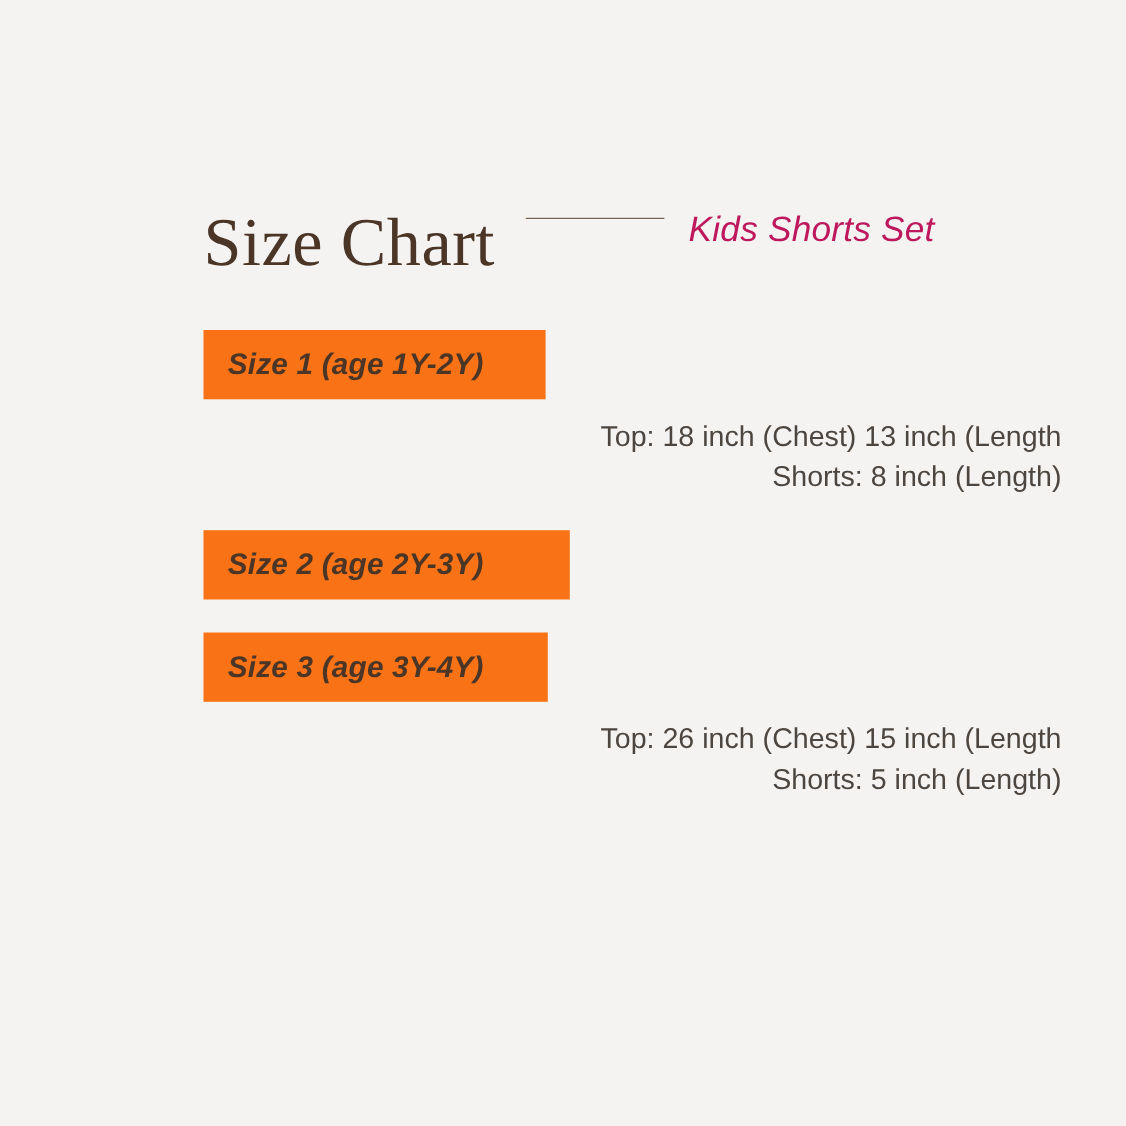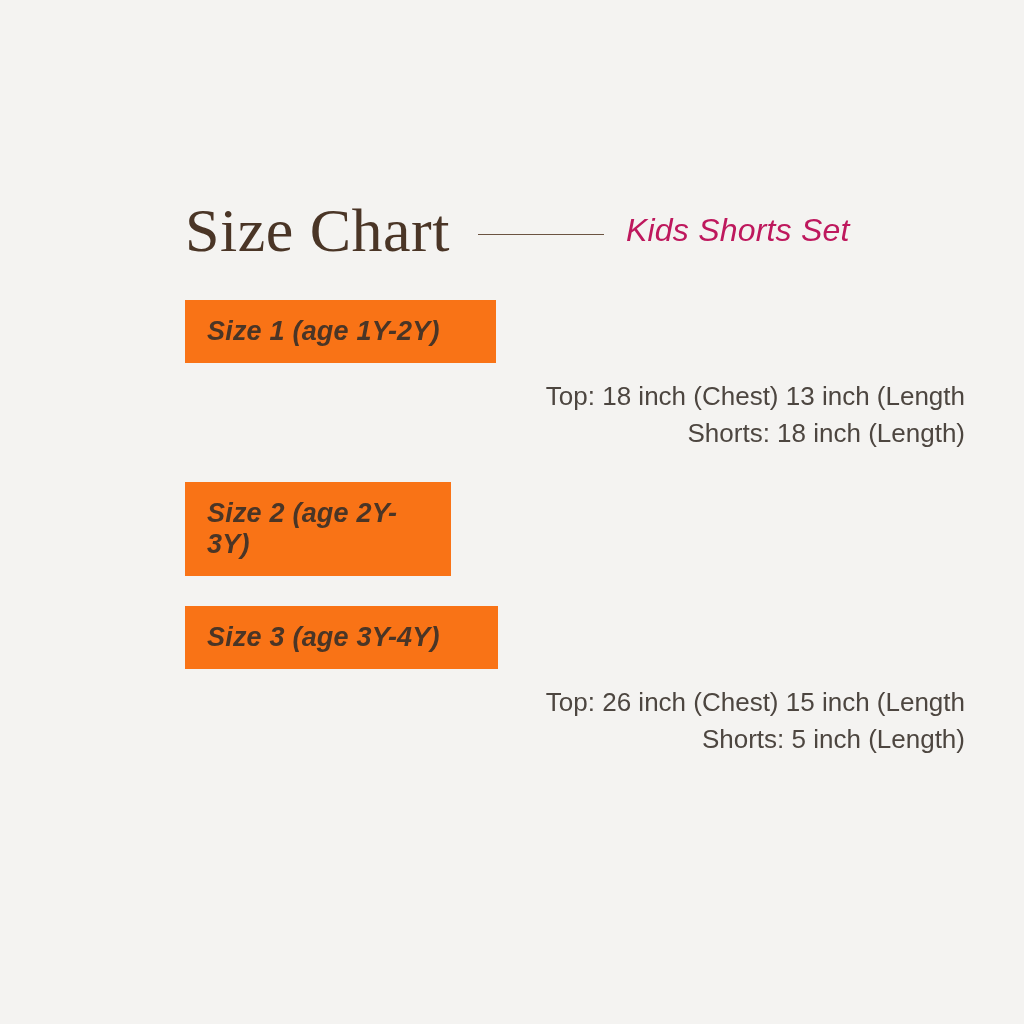--- a/index.html
+++ b/index.html
@@ -24,21 +24,20 @@
   .content {
     position: absolute;
     left: 185px;
     top: 190px;
     width: 780px;
   }
 
   
   .header {
     display: flex;
-    align-items: center;
     height: 80px;
   }
   .title {
     font-family: "Liberation Serif", serif;
     font-size: 62px;
     line-height: 1;
     color: #4a3526;
     letter-spacing: 0.5px;
     white-space: nowrap;
   }
@@ -71,21 +70,21 @@
     background: #f97316;
     color: #4a3526;
     font-weight: bold;
     font-style: italic;
     font-size: 27px;
     letter-spacing: 0.2px;
     padding: 16px 24px 16px 22px;
     box-sizing: border-box;
   }
   .size-label.w1 { width: 311px; }
-  .size-label.w2 { width: 266px; }
+  .size-label.w2 { width: 333px; }
   .size-label.w3 { width: 313px; }
 
   .measure-lines {
     margin-top: 15px;
     color: #4d4640;
     font-size: 26px;
     line-height: 1.42;
     text-align: right;
   }
   .measure-lines div {
@@ -101,21 +100,21 @@
     <div class="header">
       <div class="title">Size Chart</div>
       <div class="divider-line"></div>
       <div class="subtitle">Kids Shorts Set</div>
     </div>
 
     <div class="size-block">
       <div class="size-label w1">Size 1 (age 1Y-2Y)</div>
       <div class="measure-lines">
         <div>Top: 18 inch (Chest)  13 inch (Length</div>
-        <div>Shorts: 18 inch (Length)</div>
+        <div>Shorts: 8 inch (Length)</div>
       </div>
     </div>
 
     <div class="size-block">
       <div class="size-label w2">Size 2 (age 2Y-3Y)</div>
     </div>
 
     <div class="size-block">
       <div class="size-label w3">Size 3 (age 3Y-4Y)</div>
       <div class="measure-lines">

